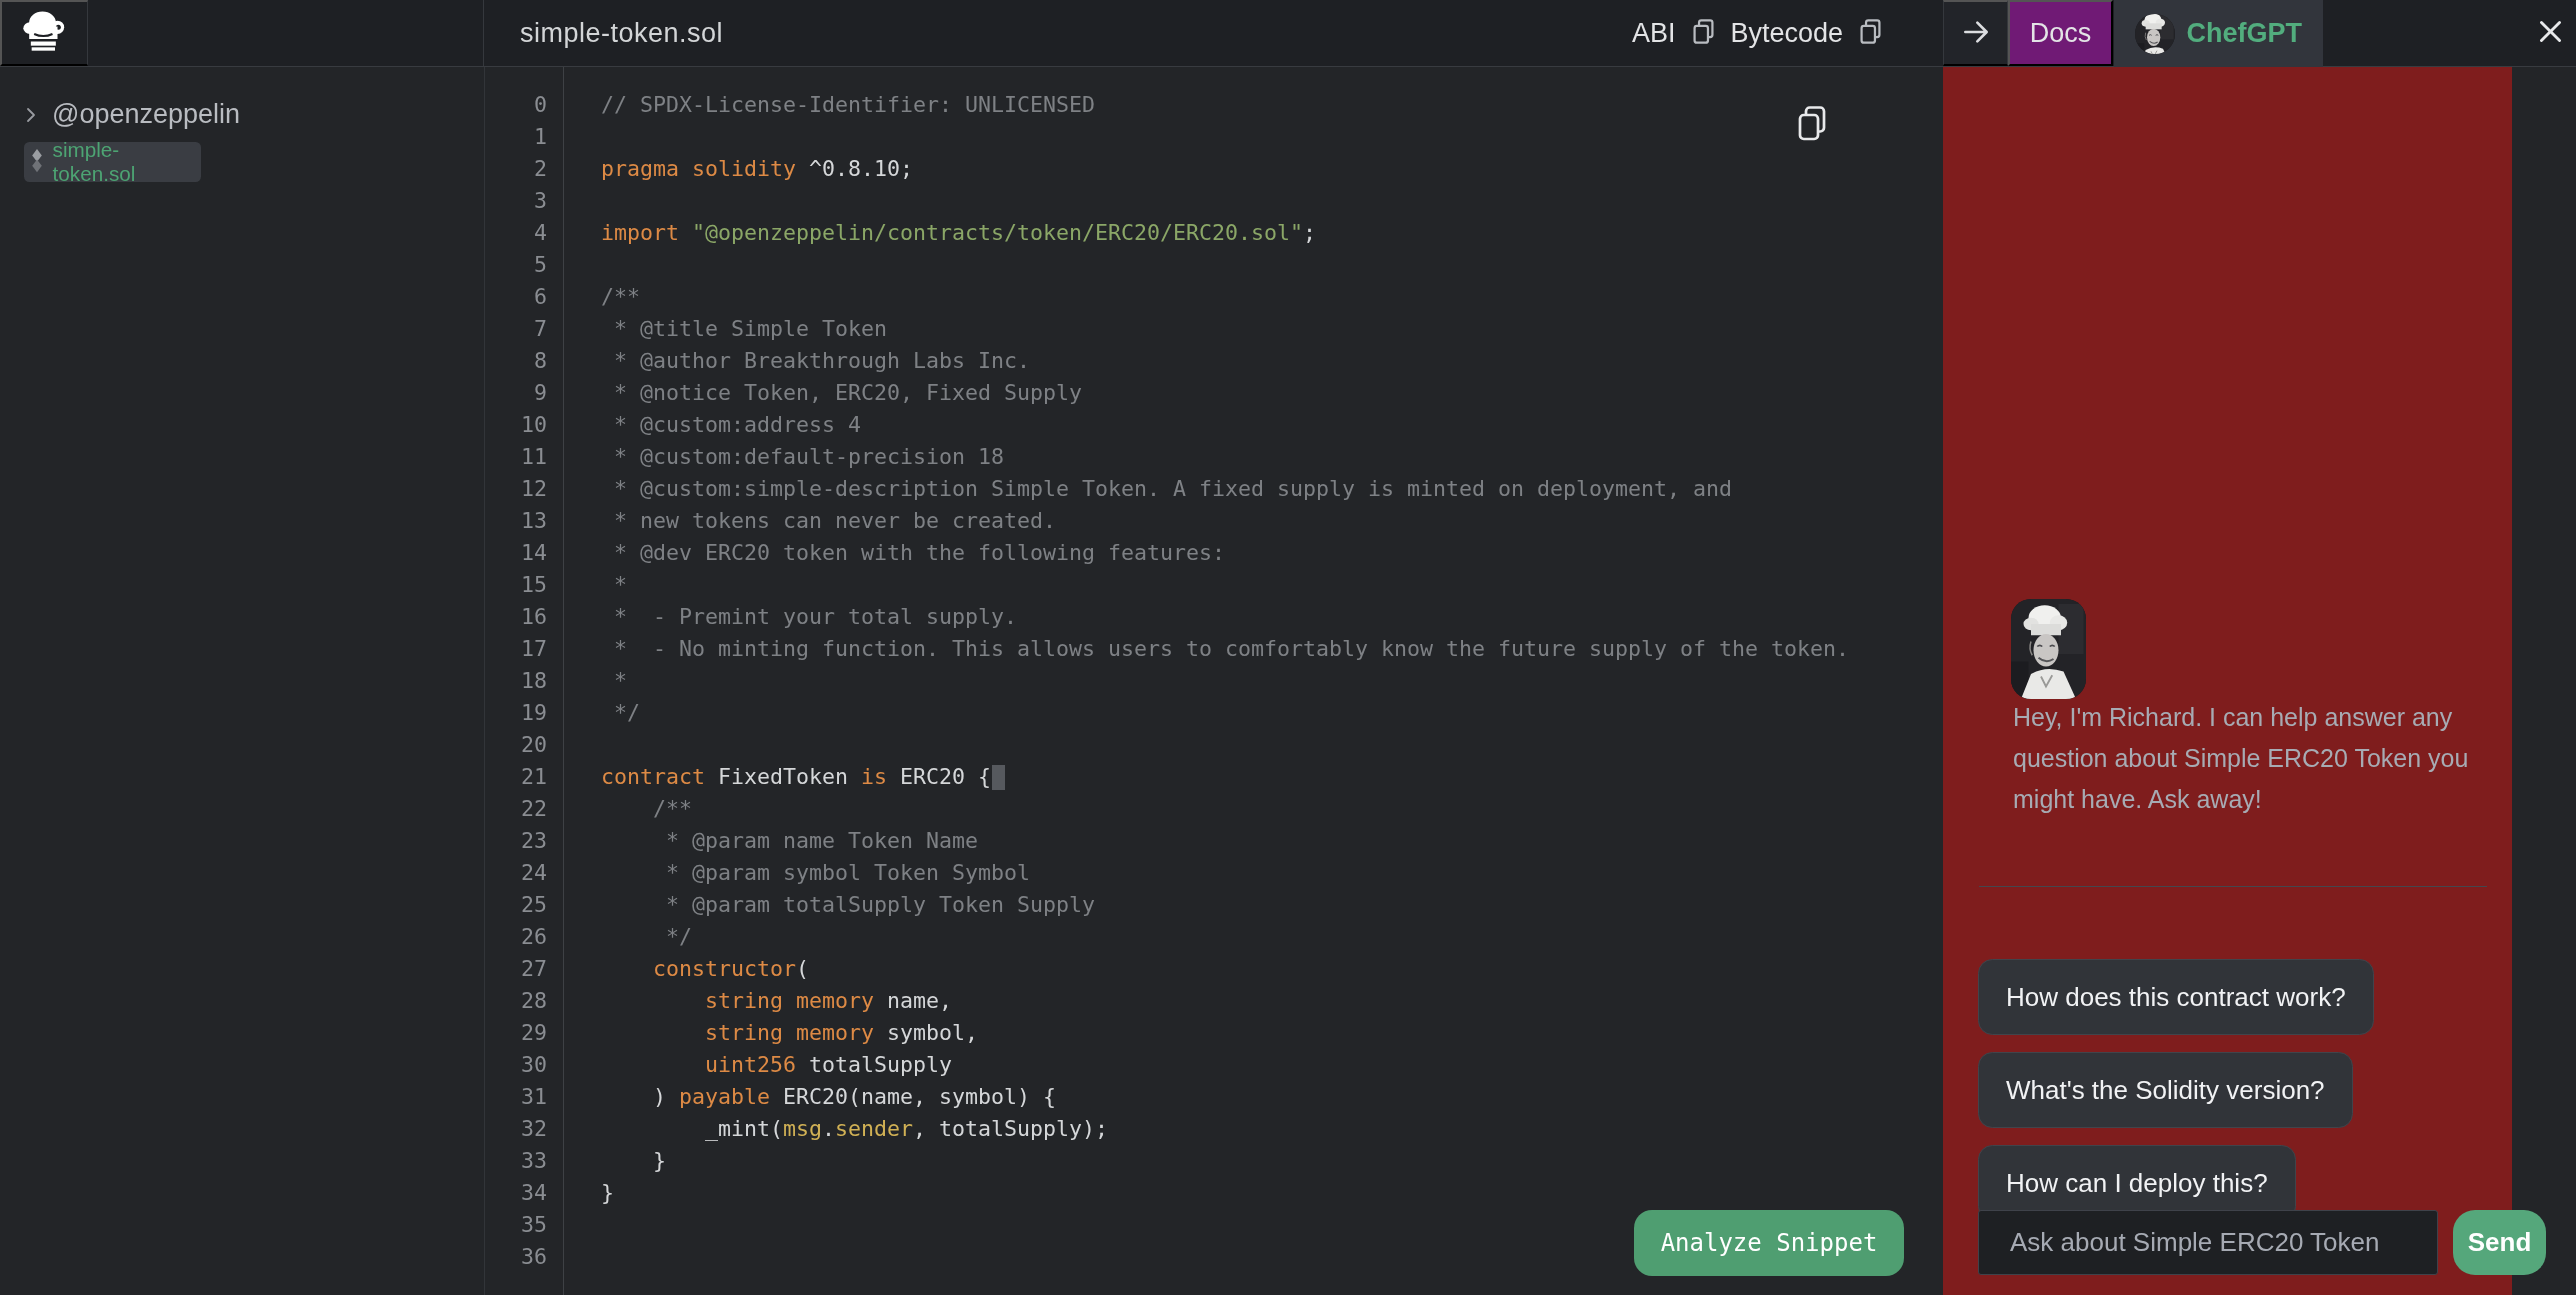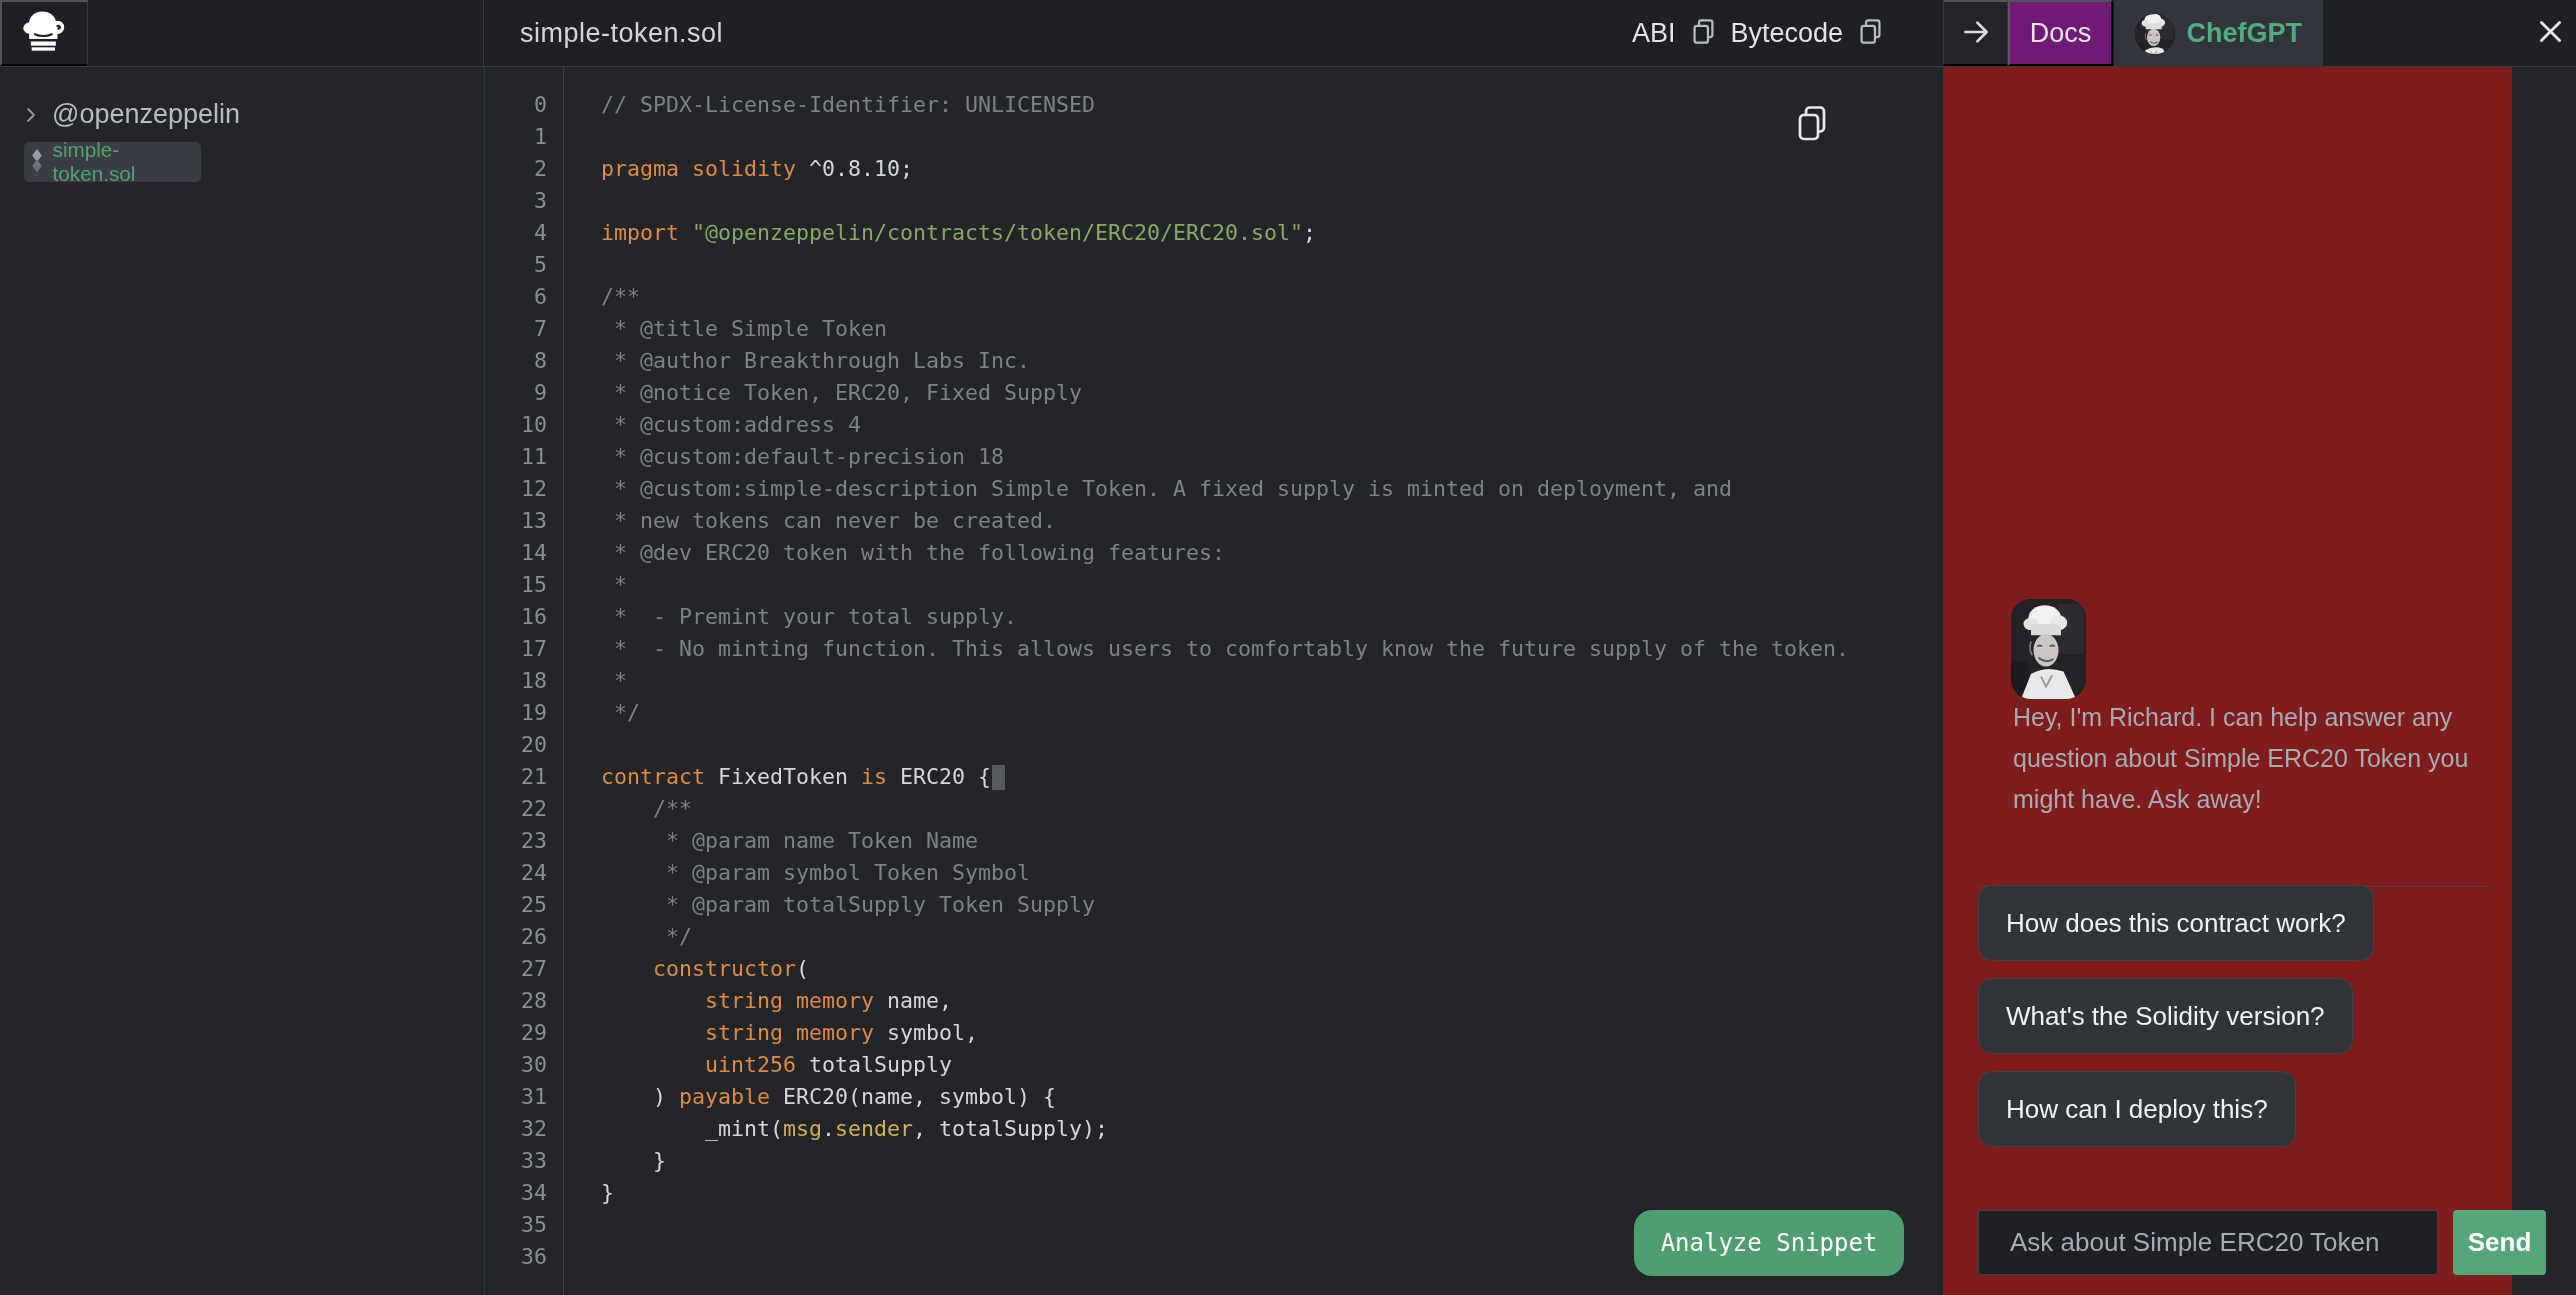--- a/index.html
+++ b/index.html
@@ -39,25 +39,25 @@
   .tok-c{color:#7e8185;}
   .tok-y{color:#d1b155;}
   .tok-cursor{display:inline-block;width:12.6px;height:25px;background:#56595e;vertical-align:middle;margin-left:0.9px;}
   .editor-copy{position:absolute;left:1302px;top:36px;width:40px;height:43px;background:none;border:none;cursor:pointer;z-index:3;}
   .analyze-btn{position:absolute;left:1148px;top:1143px;width:270px;height:66px;background:#4f9e71;border:none;border-radius:18px;color:#ffffff;font-family:"DejaVu Sans Mono",monospace;font-size:24px;cursor:pointer;z-index:4;}
   
   .chat{position:absolute;left:1943px;top:67px;width:569px;bottom:0;background:#7f1d1d;}
   .chat-avatar{position:absolute;left:68px;top:532px;width:75px;height:100px;border-radius:20px;overflow:hidden;background:#1c1d20;}
   .chat-greeting{position:absolute;left:70px;top:630px;width:481px;margin:0;font-size:25px;line-height:41px;color:#a7abb3;}
   .chat-divider{position:absolute;left:36px;right:25px;top:819px;height:0;border-top:0.9px solid #44474e;}
-  .suggestions{position:absolute;left:35px;top:818px;display:flex;flex-direction:column;align-items:flex-start;gap:17px;}
+  .suggestions{position:absolute;left:35px;top:892px;display:flex;flex-direction:column;align-items:flex-start;gap:17px;}
   .sg-btn{height:76px;padding:0 27px;background:#313439;border:0.9px solid #41444b;border-radius:14.4px;color:#f1f2f4;font-size:26px;font-family:"Liberation Sans",sans-serif;cursor:pointer;display:flex;align-items:center;white-space:nowrap;}
   .chat-input{position:absolute;left:35px;top:1143px;width:460px;height:65px;background:#1e2023;border:0.9px solid #3f424a;border-radius:3px;padding:0 18px 0 31px;color:#dfe2e6;font-size:26px;font-family:"Liberation Sans",sans-serif;box-sizing:border-box;outline:none;}
   .chat-input::placeholder{color:#a6aab3;}
-  .send-btn{position:absolute;left:510px;top:1143px;width:93px;height:65px;background:#55a77b;border:none;border-radius:4px;color:#ffffff;font-size:26px;font-weight:600;font-family:"Liberation Sans",sans-serif;cursor:pointer;}
+  .send-btn{position:absolute;left:510px;top:1143px;width:93px;height:65px;background:#55a77b;border:none;border-radius:22px;color:#ffffff;font-size:26px;font-weight:600;font-family:"Liberation Sans",sans-serif;cursor:pointer;}
   .hidden-defs{position:absolute;width:0;height:0;overflow:hidden;}
 </style>
 </head>
 <body>
 
 <svg class="hidden-defs" aria-hidden="true">
   <symbol id="portrait" viewBox="0 0 60 80" preserveAspectRatio="xMidYMid slice">
     <rect width="60" height="80" fill="#232327"></rect>
     <rect x="38" y="4" width="20" height="40" fill="#2c2c30"></rect>
     <rect x="0" y="50" width="14" height="30" fill="#1c1c20"></rect>

